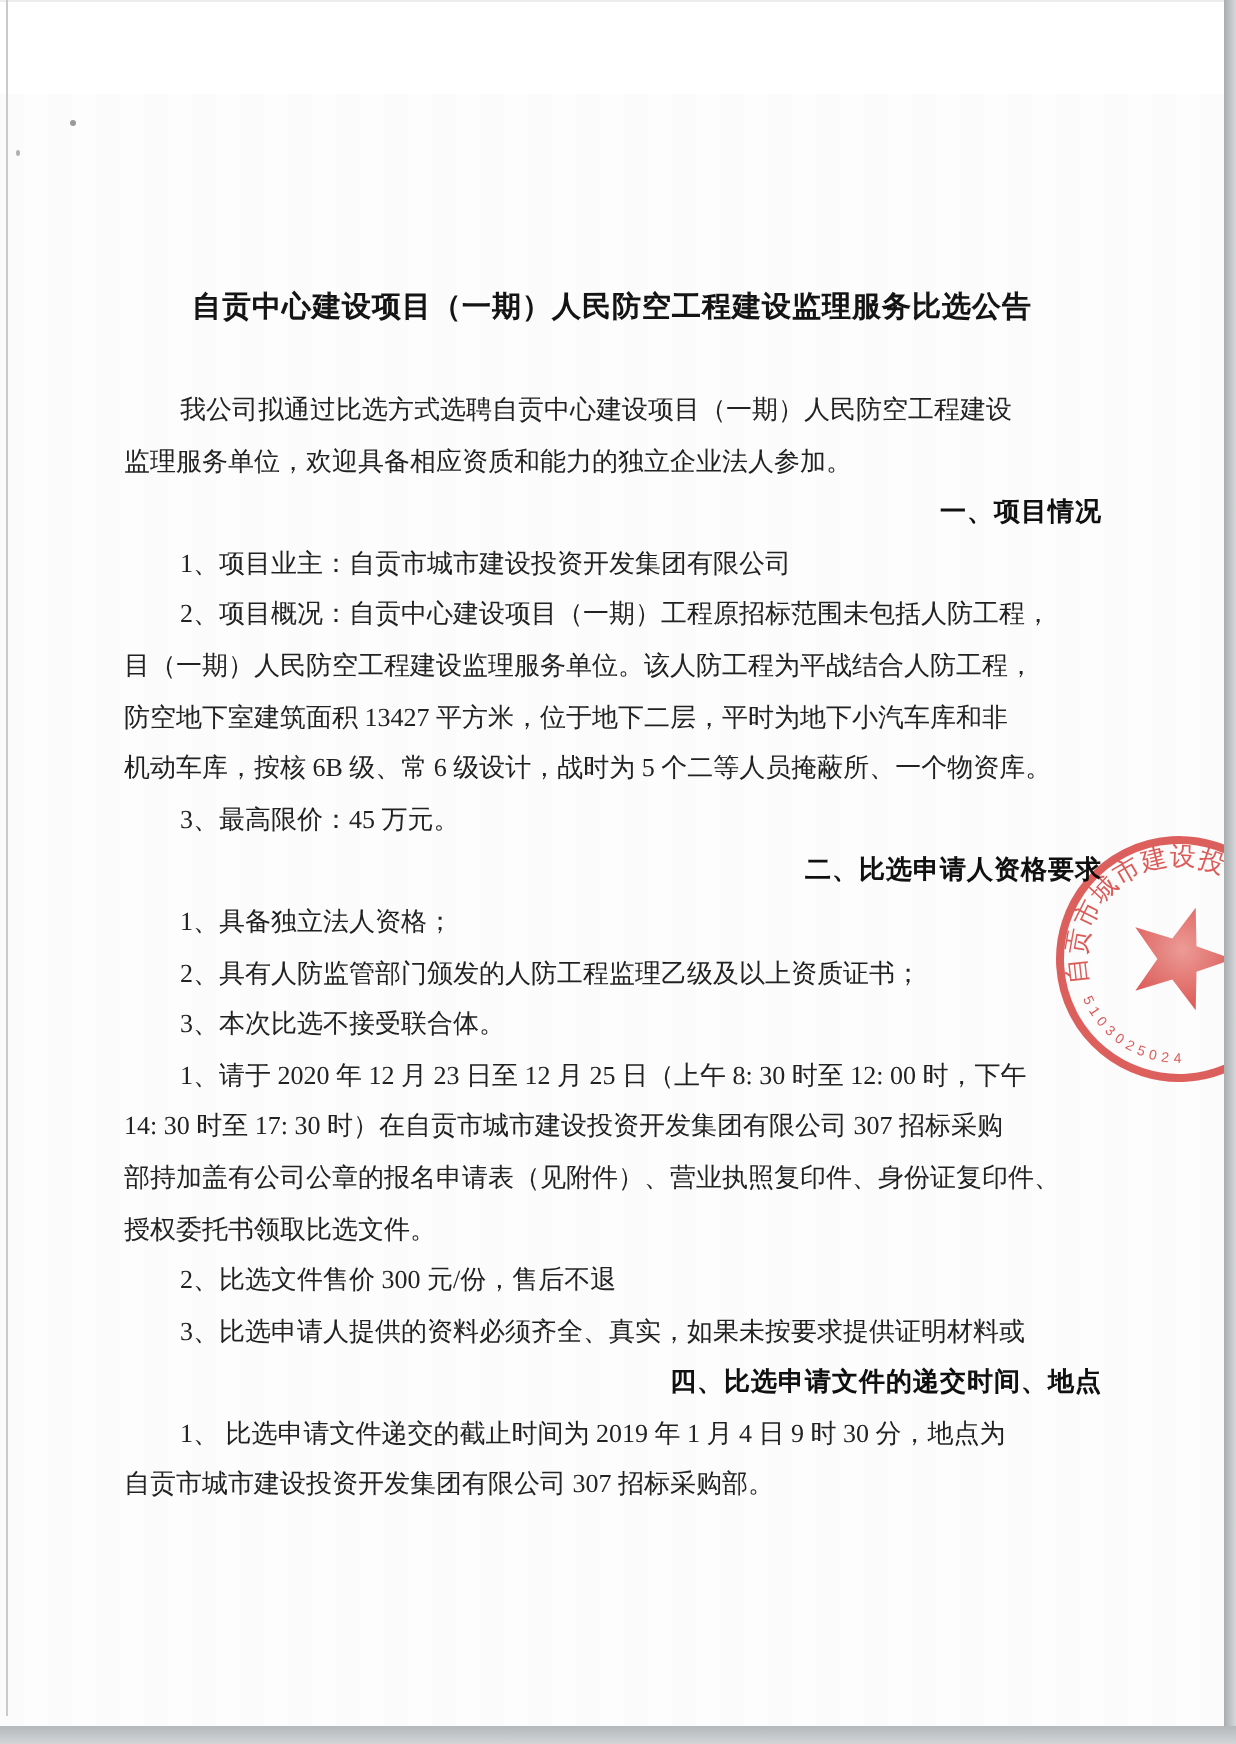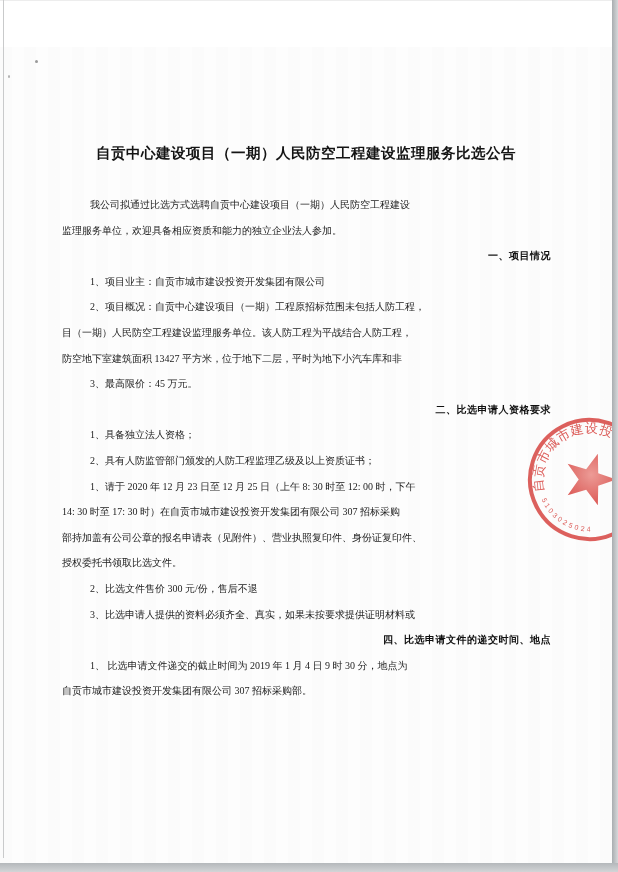--- a/index.html
+++ b/index.html
@@ -15,21 +15,21 @@
               background:linear-gradient(to right,#a9adb0,#d6d8da);}
   .edge-bottom{position:absolute;left:0;top:863px;width:618px;height:9px;
                background:linear-gradient(to bottom,#b4b8bb,#d3d5d7);}
   .edge-left-line{position:absolute;left:3px;top:0;width:1px;height:858px;background:#c9cacb;}
   .edge-top-line{position:absolute;left:0;top:0;width:612px;height:1px;background:#ededed;}
   
   .title{position:absolute;left:0;top:97px;width:612px;text-align:center;
          font-size:14.5px;font-weight:700;color:#141414;letter-spacing:0.5px;}
   
   .textblock{position:absolute;left:62px;top:145px;width:489px;
-             font-size:10px;line-height:25.6px;color:#222;}
+             font-size:13px;line-height:25.6px;color:#222;}
   .line{white-space:nowrap;}
   .line.indent{text-indent:28px;}
   .line.heading{font-family:"Liberation Sans","DejaVu Sans",sans-serif;
                 font-weight:700;color:#101010;letter-spacing:0.5px;text-align:right;}
   
   .pagenum{position:absolute;left:0;top:823px;width:612px;text-align:center;
            font-size:9.5px;color:#3c3c3c;letter-spacing:1px;}
   
   .seal{position:absolute;left:527px;top:370px;width:125px;height:125px;
         mix-blend-mode:multiply;opacity:0.9;}
@@ -59,29 +59,31 @@
 
         <div class="line indent">1、项目业主：自贡市城市建设投资开发集团有限公司</div>
 
         <div class="line indent">2、项目概况：自贡中心建设项目（一期）工程原招标范围未包括人防工程，</div>
 
 
         <div class="line">目（一期）人民防空工程建设监理服务单位。该人防工程为平战结合人防工程，</div>
 
         <div class="line">防空地下室建筑面积 13427 平方米，位于地下二层，平时为地下小汽车库和非</div>
 
+        <div class="line">机动车库，按核 6B 级、常 6 级设计，战时为 5 个二等人员掩蔽所、一个物资库。</div>
 
         <div class="line indent">3、最高限价：45 万元。</div>
 
         <div class="line indent heading">二、比选申请人资格要求</div>
 
         <div class="line indent">1、具备独立法人资格；</div>
 
         <div class="line indent">2、具有人防监管部门颁发的人防工程监理乙级及以上资质证书；</div>
 
+        <div class="line indent">3、本次比选不接受联合体。</div>
 
 
         <div class="line indent">1、请于 2020 年 12 月 23 日至 12 月 25 日（上午 8: 30 时至 12: 00 时，下午</div>
 
         <div class="line">14: 30 时至 17: 30 时）在自贡市城市建设投资开发集团有限公司 307 招标采购</div>
 
         <div class="line">部持加盖有公司公章的报名申请表（见附件）、营业执照复印件、身份证复印件、</div>
 
         <div class="line">授权委托书领取比选文件。</div>
 

